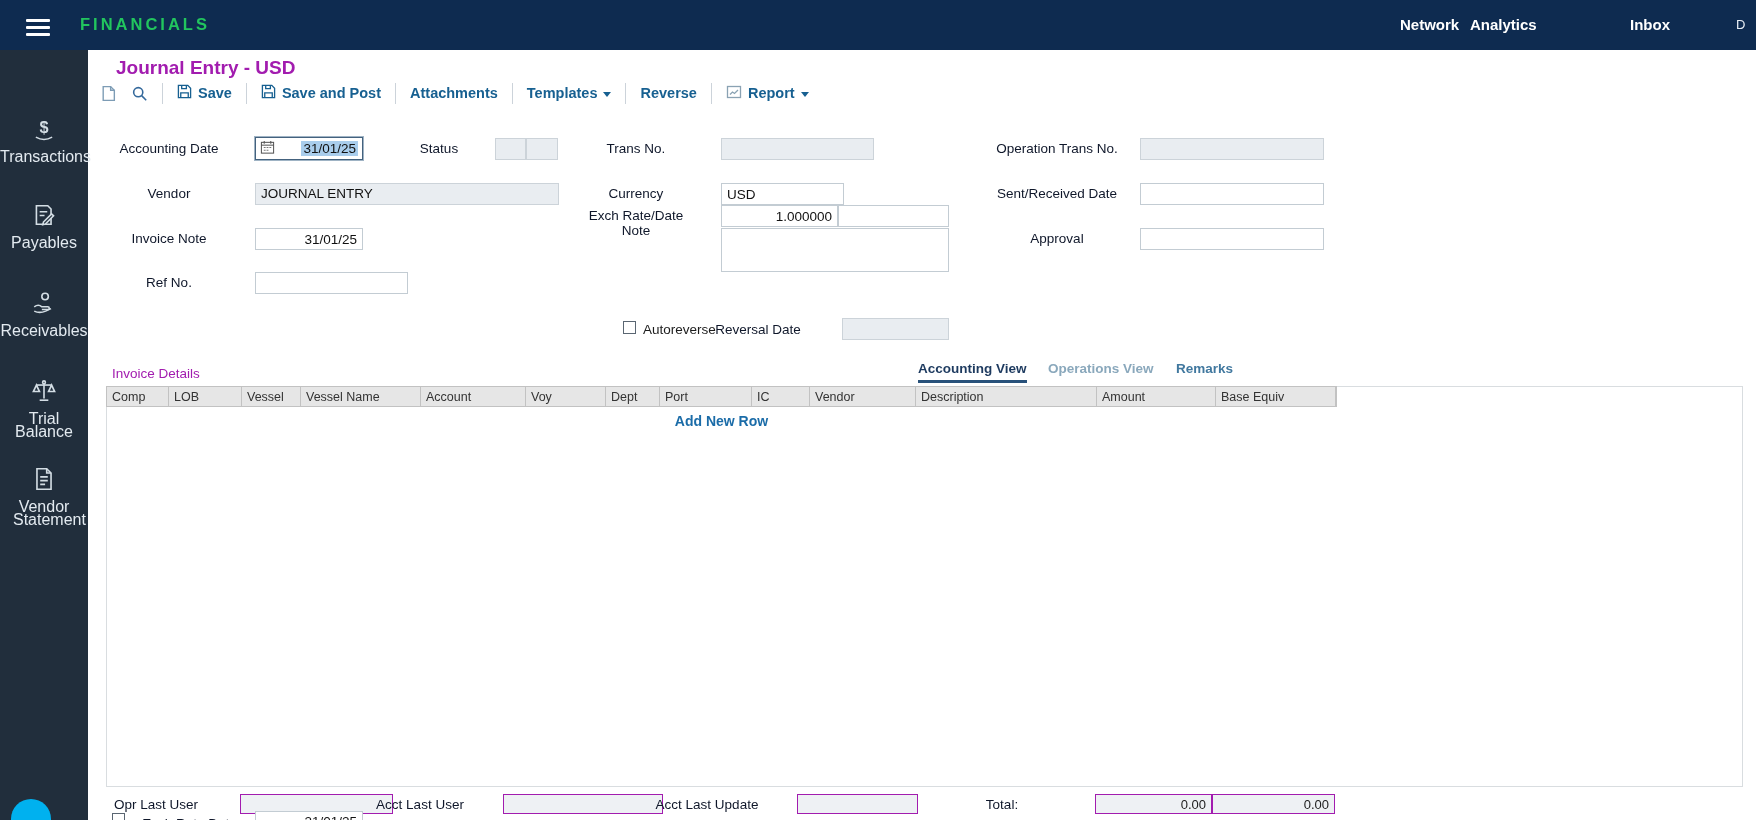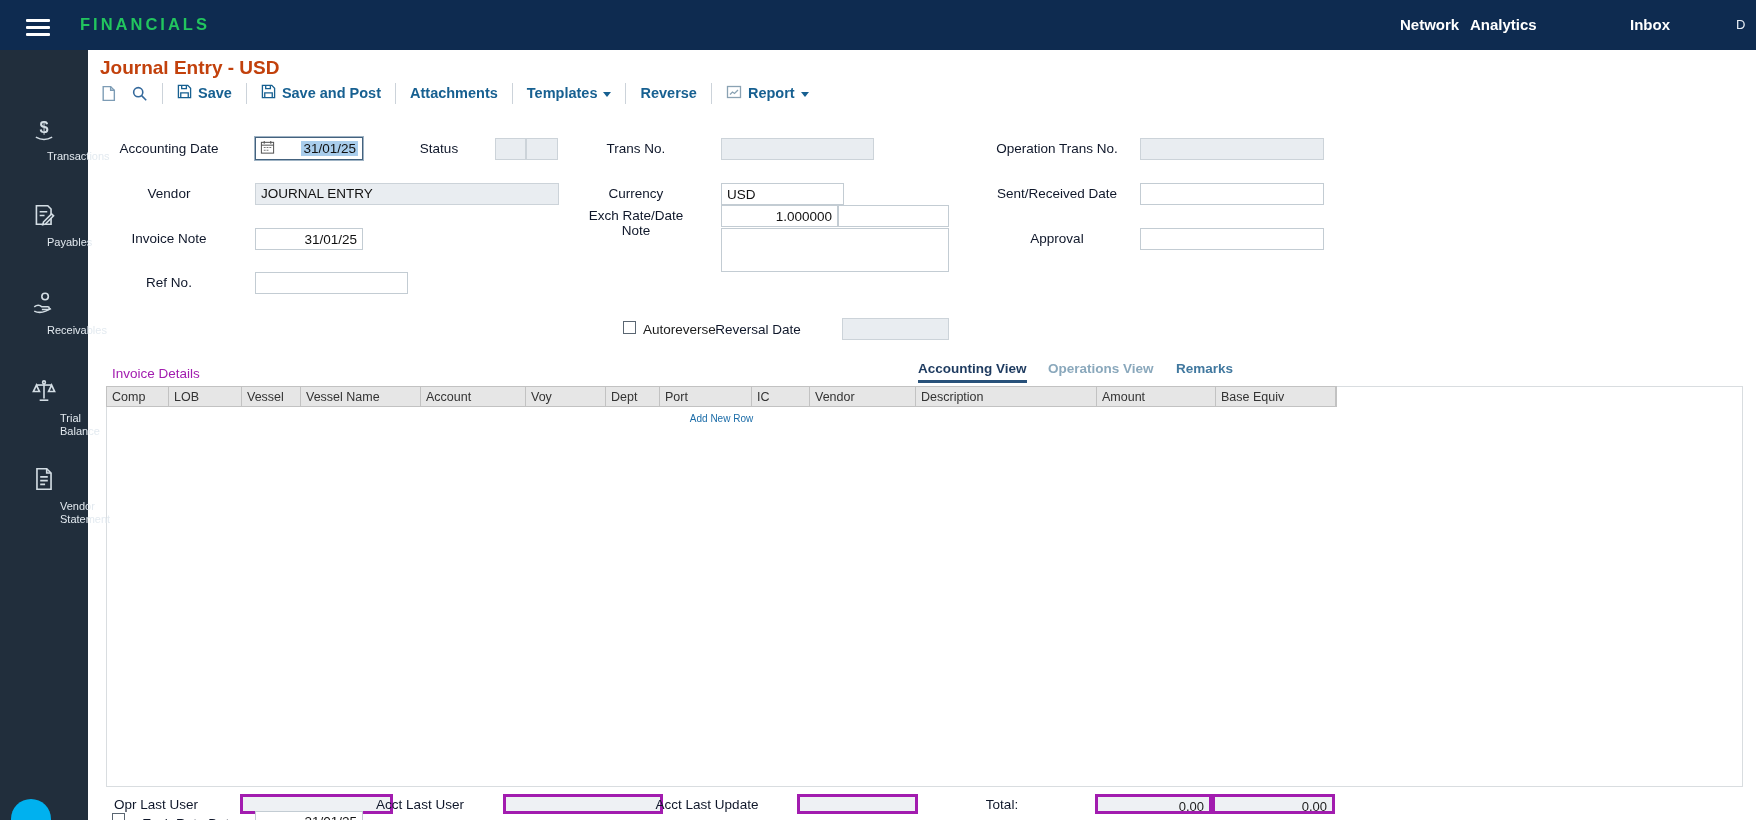--- a/index.html
+++ b/index.html
@@ -15,26 +15,26 @@
   .burger { position:absolute; left:26px; top:15px; cursor:pointer; }
   .burger span { display:block; width:24px; height:3px; background:#fff; margin:4px 0; border-radius:1px; }
   .app-title { position:absolute; left:80px; top:15px; color:#22c55e; font-size:16.5px; font-weight:bold; letter-spacing:3px; }
   .nav-link { position:absolute; top:16px; color:#fff; font-size:15px; font-weight:bold; cursor:pointer; white-space:nowrap; }
   .clipped-item { position:absolute; top:17px; color:#e8eef5; font-size:13px; }
 
   
   .sidebar { position:absolute; left:0; top:50px; width:88px; height:770px; background:#212e3c; z-index:20; }
   .side-item { position:absolute; width:88px; text-align:center; color:#dfe7ec; cursor:pointer; }
   .side-item svg { width:26px; height:26px; }
-  .side-label { font-size:11px; line-height:13px; margin-top:4px; color:#e3eaf0;padding-left:47px; }
+  .side-label { font-size:16px; line-height:13px; margin-top:4px; color:#e3eaf0; }
   .side-item:nth-of-type(4) .side-label, .side-item:nth-of-type(5) .side-label { max-width:62px; margin-left:auto; margin-right:auto; }
   .fab { position:absolute; left:11px; top:799px; width:40px; height:40px; border-radius:50%; background:#00b1ef; z-index:25; cursor:pointer; }
 
   
-  .page-title { position:absolute; left:100px; top:57px; font-size:19px; font-weight:bold; color:#c2410c; }
+  .page-title { position:absolute; left:116px; top:57px; font-size:19px; font-weight:bold; color:#a21caf; }
   .toolbar { position:absolute; left:100px; top:78px; height:30px; display:flex; align-items:center; gap:14px; }
   .tsep { width:1px; height:21px; background:#ccd3da; }
   .tbtn { display:flex; align-items:center; gap:6px; font-size:14.5px; font-weight:700; color:#176091; cursor:pointer; white-space:nowrap; }
   .ticon { display:flex; align-items:center; cursor:pointer; }
   .caret { width:0; height:0; border-left:4px solid transparent; border-right:4px solid transparent; border-top:5px solid currentColor; margin-top:2px; }
 
   
   .lbl { position:absolute; font-size:13.5px; color:#0f172a; text-align:center; white-space:nowrap; }
   .lbl-l { position:absolute; font-size:13.5px; color:#1c1c1c; white-space:nowrap; }
   .fld {
@@ -51,24 +51,24 @@
 
   
   .tab { position:absolute; top:361px; font-size:13.5px; cursor:pointer; padding-bottom:4px; }
   .tab.active { color:#1d3a5f; font-weight:700; border-bottom:3px solid #28517a; }
   .tab.muted { color:#8aa8bc; font-weight:600; }
   .tab.blue { color:#41789f; font-weight:600; }
   .section-label { position:absolute; left:112px; top:366px; font-size:13.5px; color:#a21caf; }
   .tableArea { position:absolute; left:106px; top:386px; width:1637px; height:401px; border:1px solid #d9dde0; background:#fff; }
   .thead { position:absolute; left:-1px; top:-1px; height:21px; display:flex; background:#e6e6e6; border:1px solid #c2c2c2; }
   .th { border-right:1px solid #c2c2c2; font-size:12.5px; color:#333; padding:3px 0 0 5px; white-space:nowrap; overflow:hidden; }
-  .add-row { position:absolute; left:0; top:26px; width:1229px; text-align:center; color:#1b6ca8; font-size:10px; cursor:pointer; }
-
-  
-  .ffld { position:absolute; height:20px; background:#eef1f4; border:3px solid #a21caf; font-size:13px; padding:2px 5px; }
+  .add-row { position:absolute; left:0; top:26px; width:1229px; text-align:center; color:#1b6ca8; font-size:14px; cursor:pointer;font-weight:bold; }
+
+  
+  .ffld { position:absolute; height:20px; background:#eef1f4; border:1px solid #a21caf; font-size:13px; padding:2px 5px; }
   .ffld.rt { text-align:right; }
 </style>
 </head>
 <body>
 
 <div class="topbar">
   <div class="burger">
       <span></span>
       <span></span>
       <span></span>

